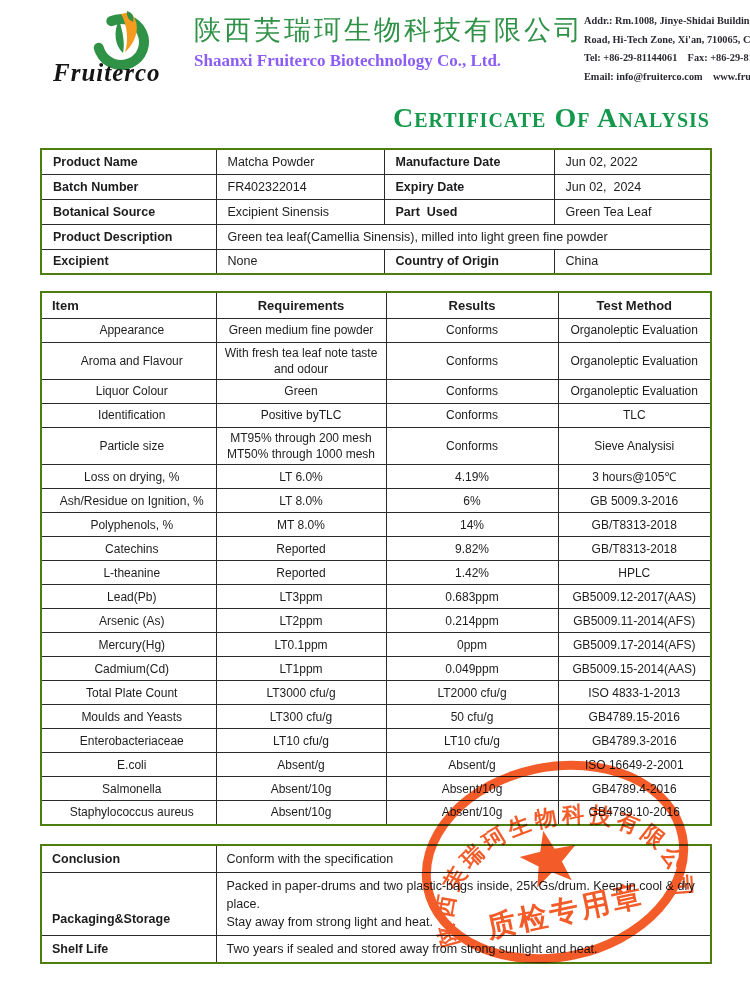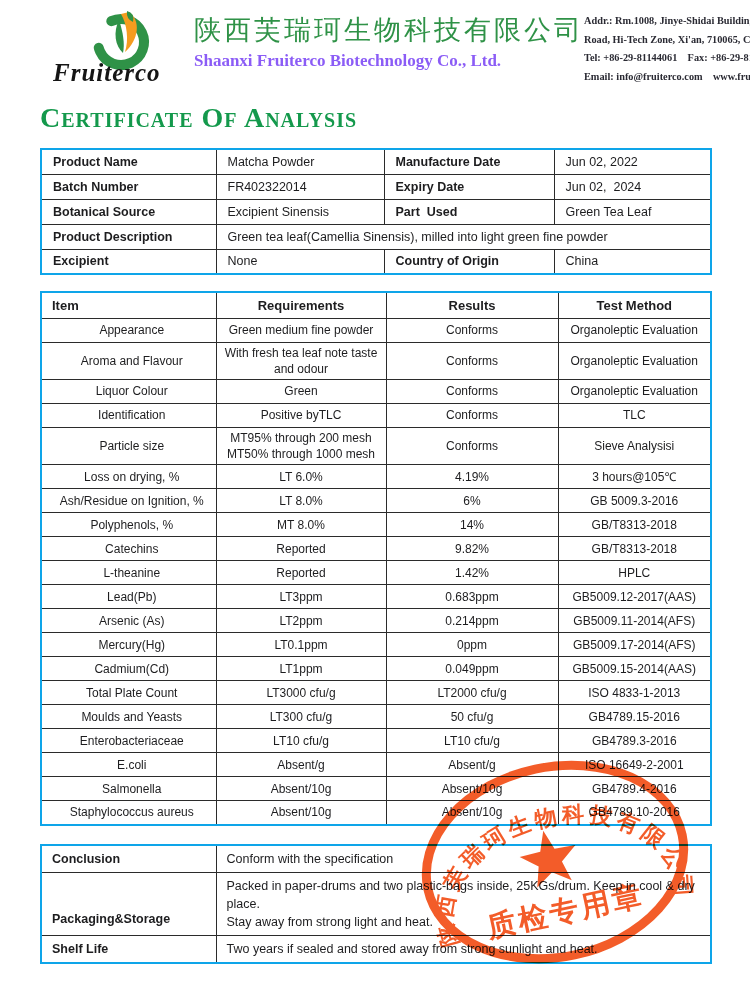--- a/index.html
+++ b/index.html
@@ -26,33 +26,33 @@
     color:#8b5cf6; font-size:17px; white-space:nowrap; margin-top:3px;
   }
   .contact-block { flex:0 0 auto; width:254px; padding-top:4px; }
   .contact-line {
     font-family:"Liberation Serif", serif; font-weight:bold;
     font-size:10.3px; color:#2a2a33; line-height:18.5px; white-space:pre-wrap;
   }
 
   
   .doc-title {
-    text-align:left;
+    text-align:right;
     font-family:"Liberation Serif", serif;
     font-variant:small-caps;
     font-weight:bold;
     font-size:28px; letter-spacing:1px;
     color:#14994c;
     margin-top:10px; margin-bottom:14px;
   }
 
   
   table { border-collapse:collapse; width:670px; table-layout:fixed; }
   td, th { border:1px solid #2b2b2b; vertical-align:middle; white-space:pre-wrap; }
-  table.bordered { border:2px solid #0ea5e9;padding-left:6px; }
+  table.bordered { border:2px solid #4d7c0f;padding-left:6px; }
 
   .info td { height:25px; font-size:12.5px; padding:2px 4px 2px 11px; text-align:left; }
   .info td.lbl { font-weight:bold; }
   .info { margin-bottom:16px; }
 
   .spec { margin-bottom:18px; }
   .spec th { height:26px; font-size:13px; font-weight:bold; text-align:center; padding:2px 4px; }
   .spec th.left { text-align:left; padding-left:10px;margin-left:39px; }
   .spec td { height:24px; font-size:12px; text-align:center; padding:2px 4px; line-height:1.35; }
   .spec td.left { text-align:center; padding-left:10px; }

